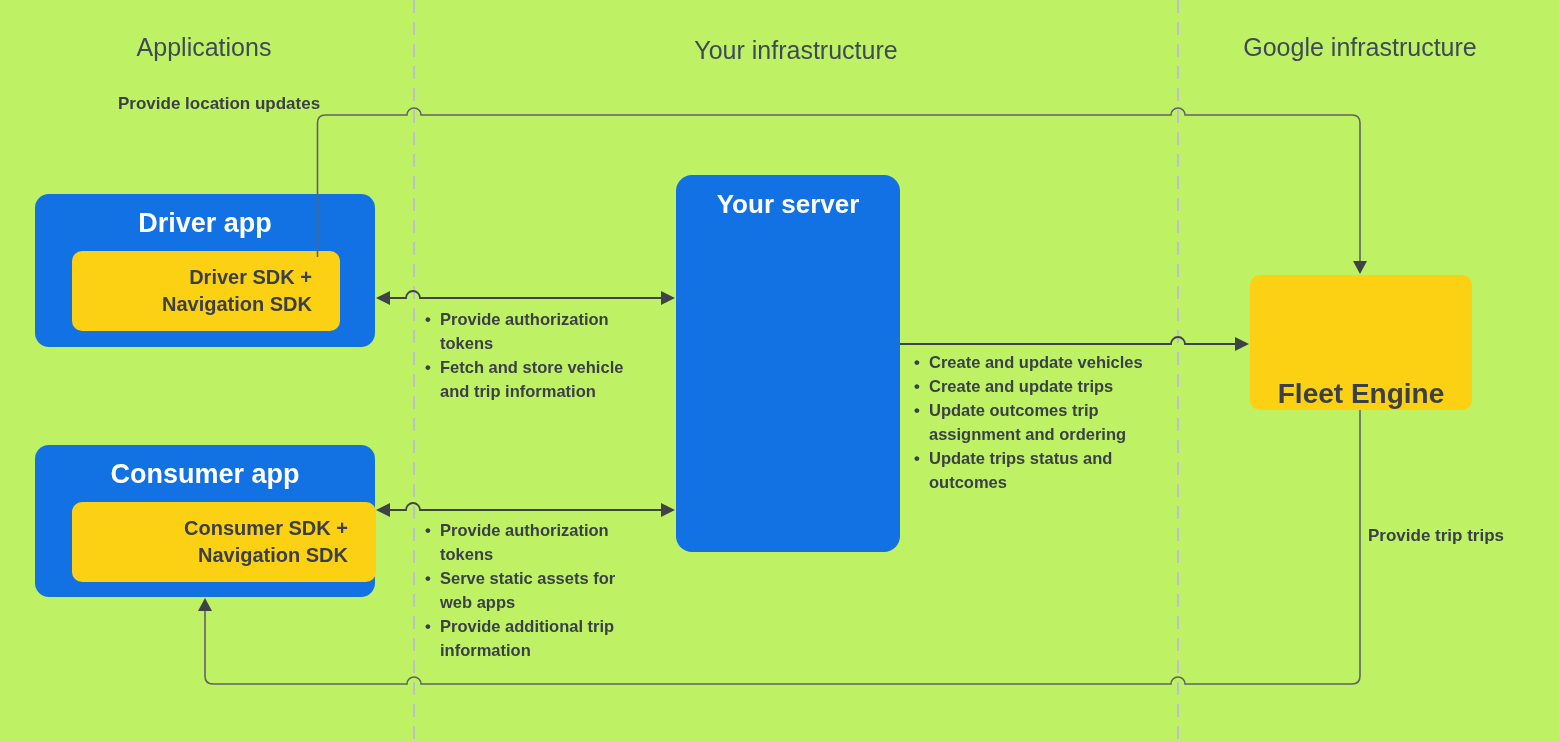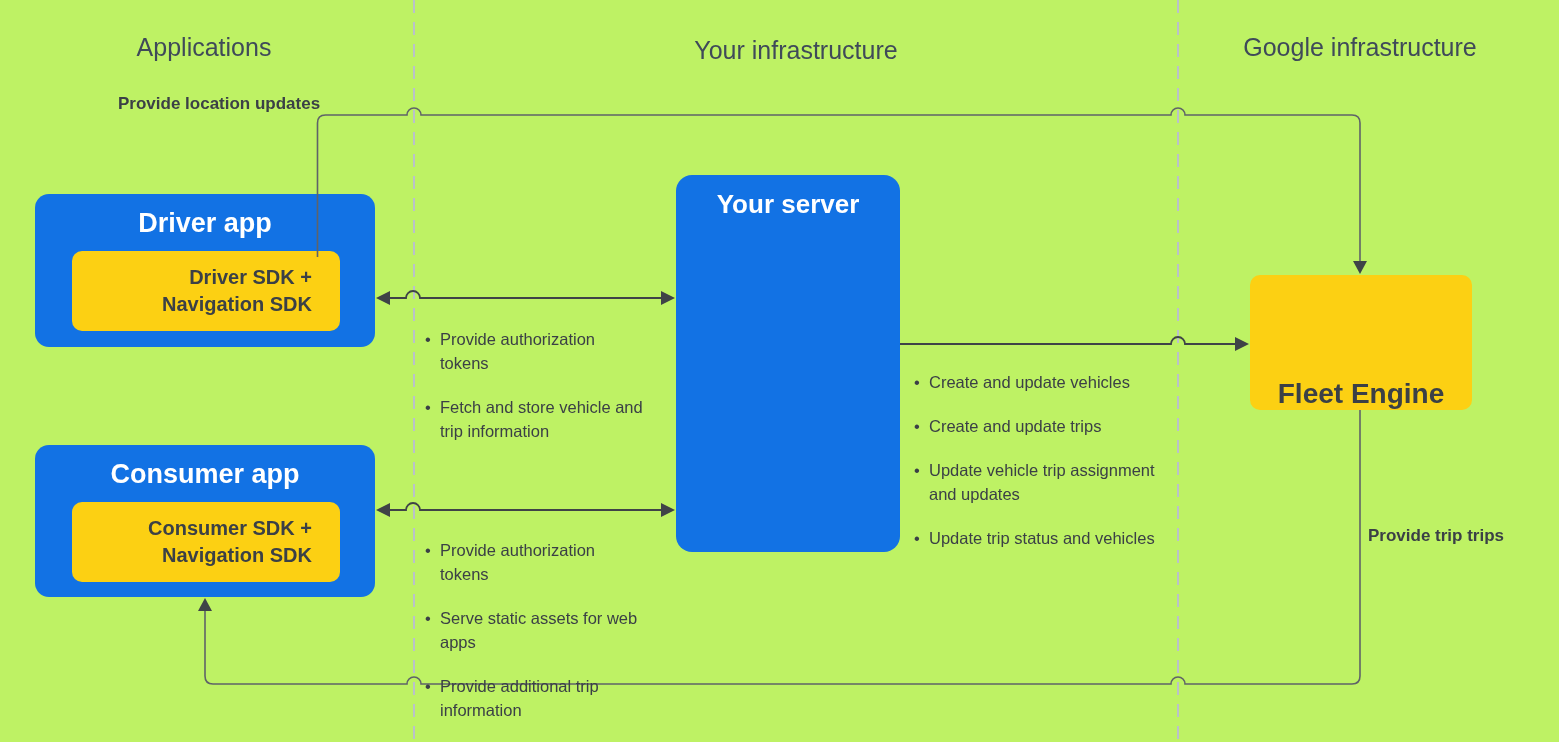--- a/index.html
+++ b/index.html
@@ -26,43 +26,43 @@
     display:flex;align-items:center;justify-content:center;text-align:right;}
   .sdk-box .sdk-label{font-size:20px;font-weight:700;color:var(--text-dark);
     line-height:1.35;max-width:212px;}
   .fleet-box{position:absolute;background:var(--yellow);border-radius:10px;
     display:flex;align-items:flex-end;justify-content:center;}
   .fleet-box .fleet-title{font-size:28px;font-weight:700;color:var(--text-dark);white-space:nowrap;}
 
   .edge-label{position:absolute;font-size:17px;font-weight:700;color:var(--text-dark);white-space:nowrap;}
 
   ul.bullets{position:absolute;margin:0;padding:0;list-style:none;}
-  ul.bullets li{position:relative;padding-left:15px;font-size:16.5px;font-weight:400;
-    color:var(--text-dark);line-height:24px;margin-top:20px;}
+  ul.bullets li{position:relative;padding-left:15px;font-size:16.5px;font-weight:700;
+    color:var(--text-dark);line-height:24px;}
   ul.bullets li::before{content:"\2022";position:absolute;left:0;top:0;}
 </style>
 </head>
 <body>
 
 <div class="canvas">
 
   <div class="lane-header" style="left:204px;top:33px;">Applications</div>
   <div class="lane-header" style="left:796px;top:36px;">Your infrastructure</div>
   <div class="lane-header" style="left:1360px;top:33px;">Google infrastructure</div>
 
   <div class="box" style="left:35px;top:194px;width:340px;height:153px;">
     <div class="box-title">Driver app</div>
     <div class="sdk-box" style="left:37px;top:57px;width:268px;height:80px;">
       <div class="sdk-label">Driver SDK + Navigation SDK</div>
     </div>
   </div>
 
   <div class="box" style="left:35px;top:445px;width:340px;height:152px;">
     <div class="box-title">Consumer app</div>
-    <div class="sdk-box" style="left:37px;top:57px;width:268px;height:80px;">
+    <div class="sdk-box" style="left:37px;top:57px;width:268px;height:80px;padding-left:36px;">
       <div class="sdk-label">Consumer SDK + Navigation SDK</div>
     </div>
   </div>
 
   <div class="box" style="left:676px;top:175px;width:224px;height:377px;border-radius:16px;">
     <div class="box-title" style="font-size:26px;">Your server</div>
   </div>
 
   <div class="fleet-box" style="left:1250px;top:275px;width:222px;height:135px;">
     <div class="fleet-title">Fleet Engine</div>
@@ -101,17 +101,17 @@
 
   <ul class="bullets" style="left:425px;top:518px;width:218px;">
     <li>Provide authorization tokens</li>
     <li>Serve static assets for web apps</li>
     <li>Provide additional trip information</li>
   </ul>
 
   <ul class="bullets" style="left:914px;top:350px;width:260px;">
     <li>Create and update vehicles</li>
     <li>Create and update trips</li>
-    <li>Update vehicle trip assignment and updates</li>
-    <li>Update trip status and vehicles</li>
+    <li>Update outcomes trip assignment and ordering</li>
+    <li>Update trips status and outcomes</li>
   </ul>
 
 </div>
 
 </body></html>

